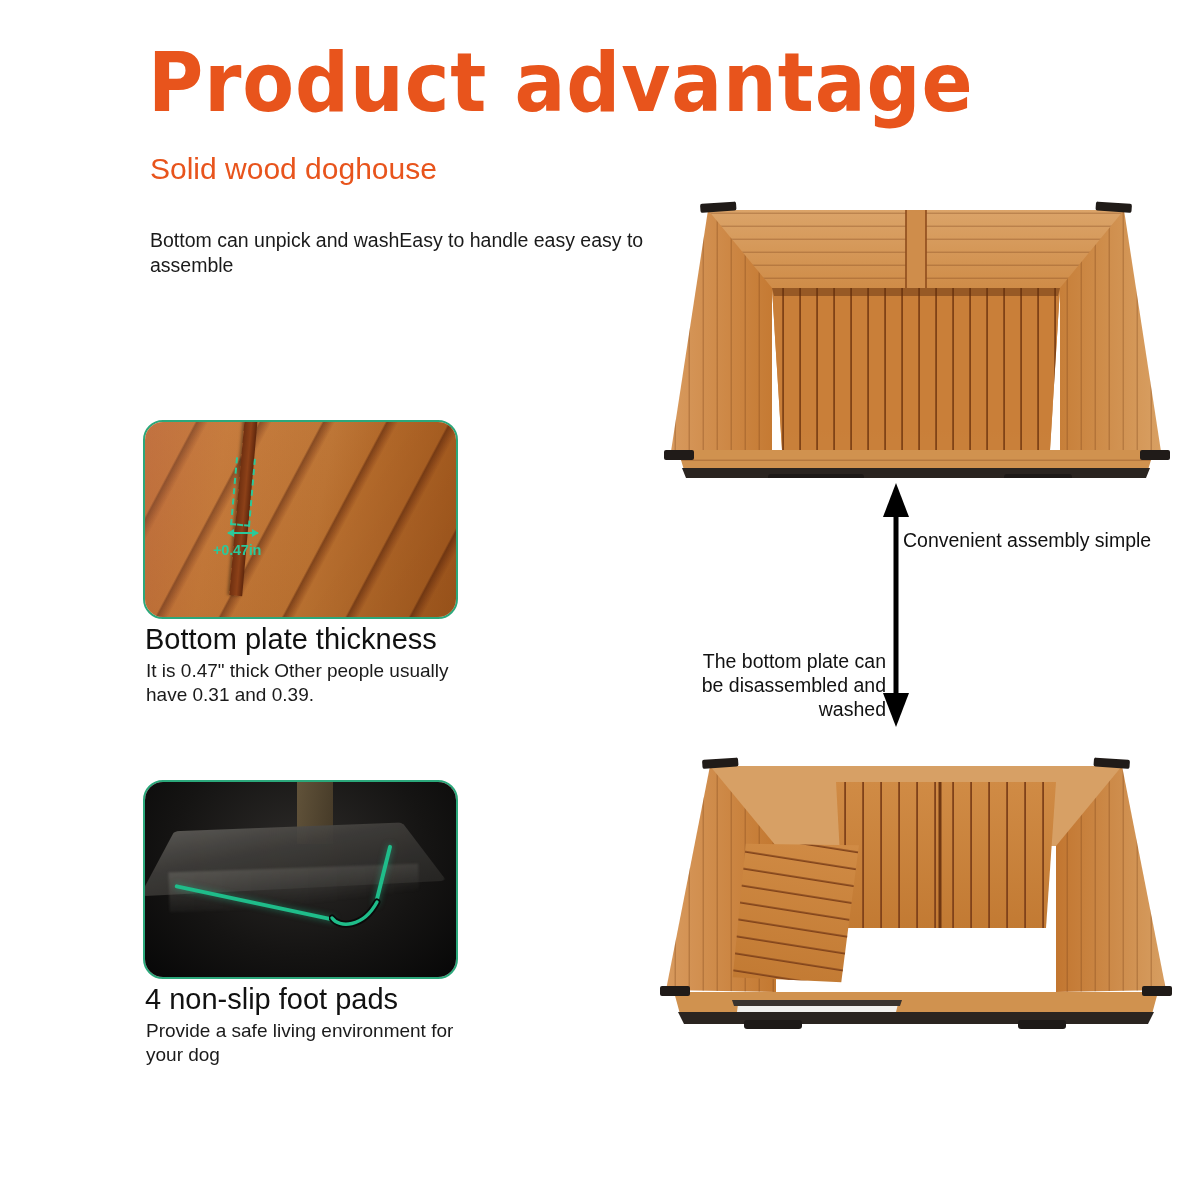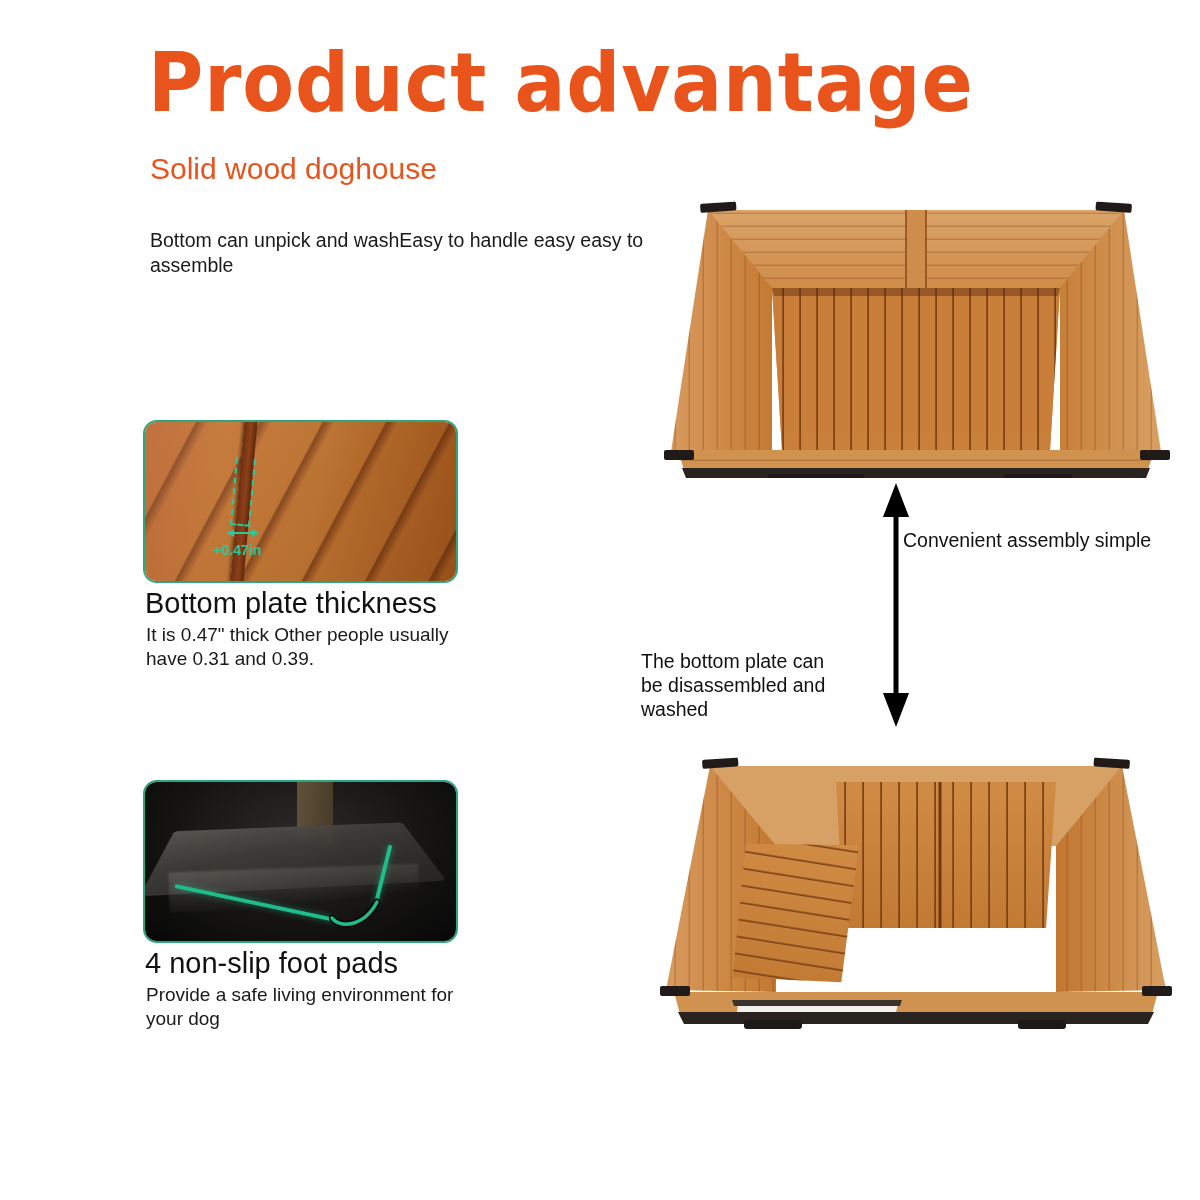--- a/index.html
+++ b/index.html
@@ -36,23 +36,23 @@
     color: #1a1a1a; line-height: 1.28;
   }
 
   
   .feature { position: absolute; left: 143px; width: 330px; }
   .feature-thickness { top: 420px; }
   .feature-pads { top: 780px; }
 
   .photo-card {
     position: relative;
-    width: 315px; height: 163px;
+    width: 315px; height: 199px;
     border: 2.5px solid #2BA87B;
-    border-radius: 14px;
+    border-radius: 20px;
     overflow: hidden;
   }
   .feature-title {
     margin-top: 5px;
     font-size: 29px; font-weight: 400;
     color: #111; line-height: 1.05;
     padding-left: 2px;
     white-space: nowrap;
   }
   .feature-desc {
@@ -160,21 +160,21 @@
 
   
   .arrow-wrap { position: absolute; }
   .arrow-assembly { left: 876px; top: 483px; width: 40px; height: 244px; }
   .label-assembly {
     position: absolute; left: 903px; top: 529px;
     font-size: 19.5px; color: #111; white-space: nowrap;
   }
   .label-wash {
     position: absolute; left: 641px; top: 650px;
-    width: 245px; text-align: left;
+    width: 245px; text-align: right;
     font-size: 19.5px; color: #111; line-height: 1.22;
   }
 </style>
 </head>
 <body>
 
 <div class="page">
 
   <div class="main-title">Product advantage</div>
   <div class="sub-title">Solid wood doghouse</div>

